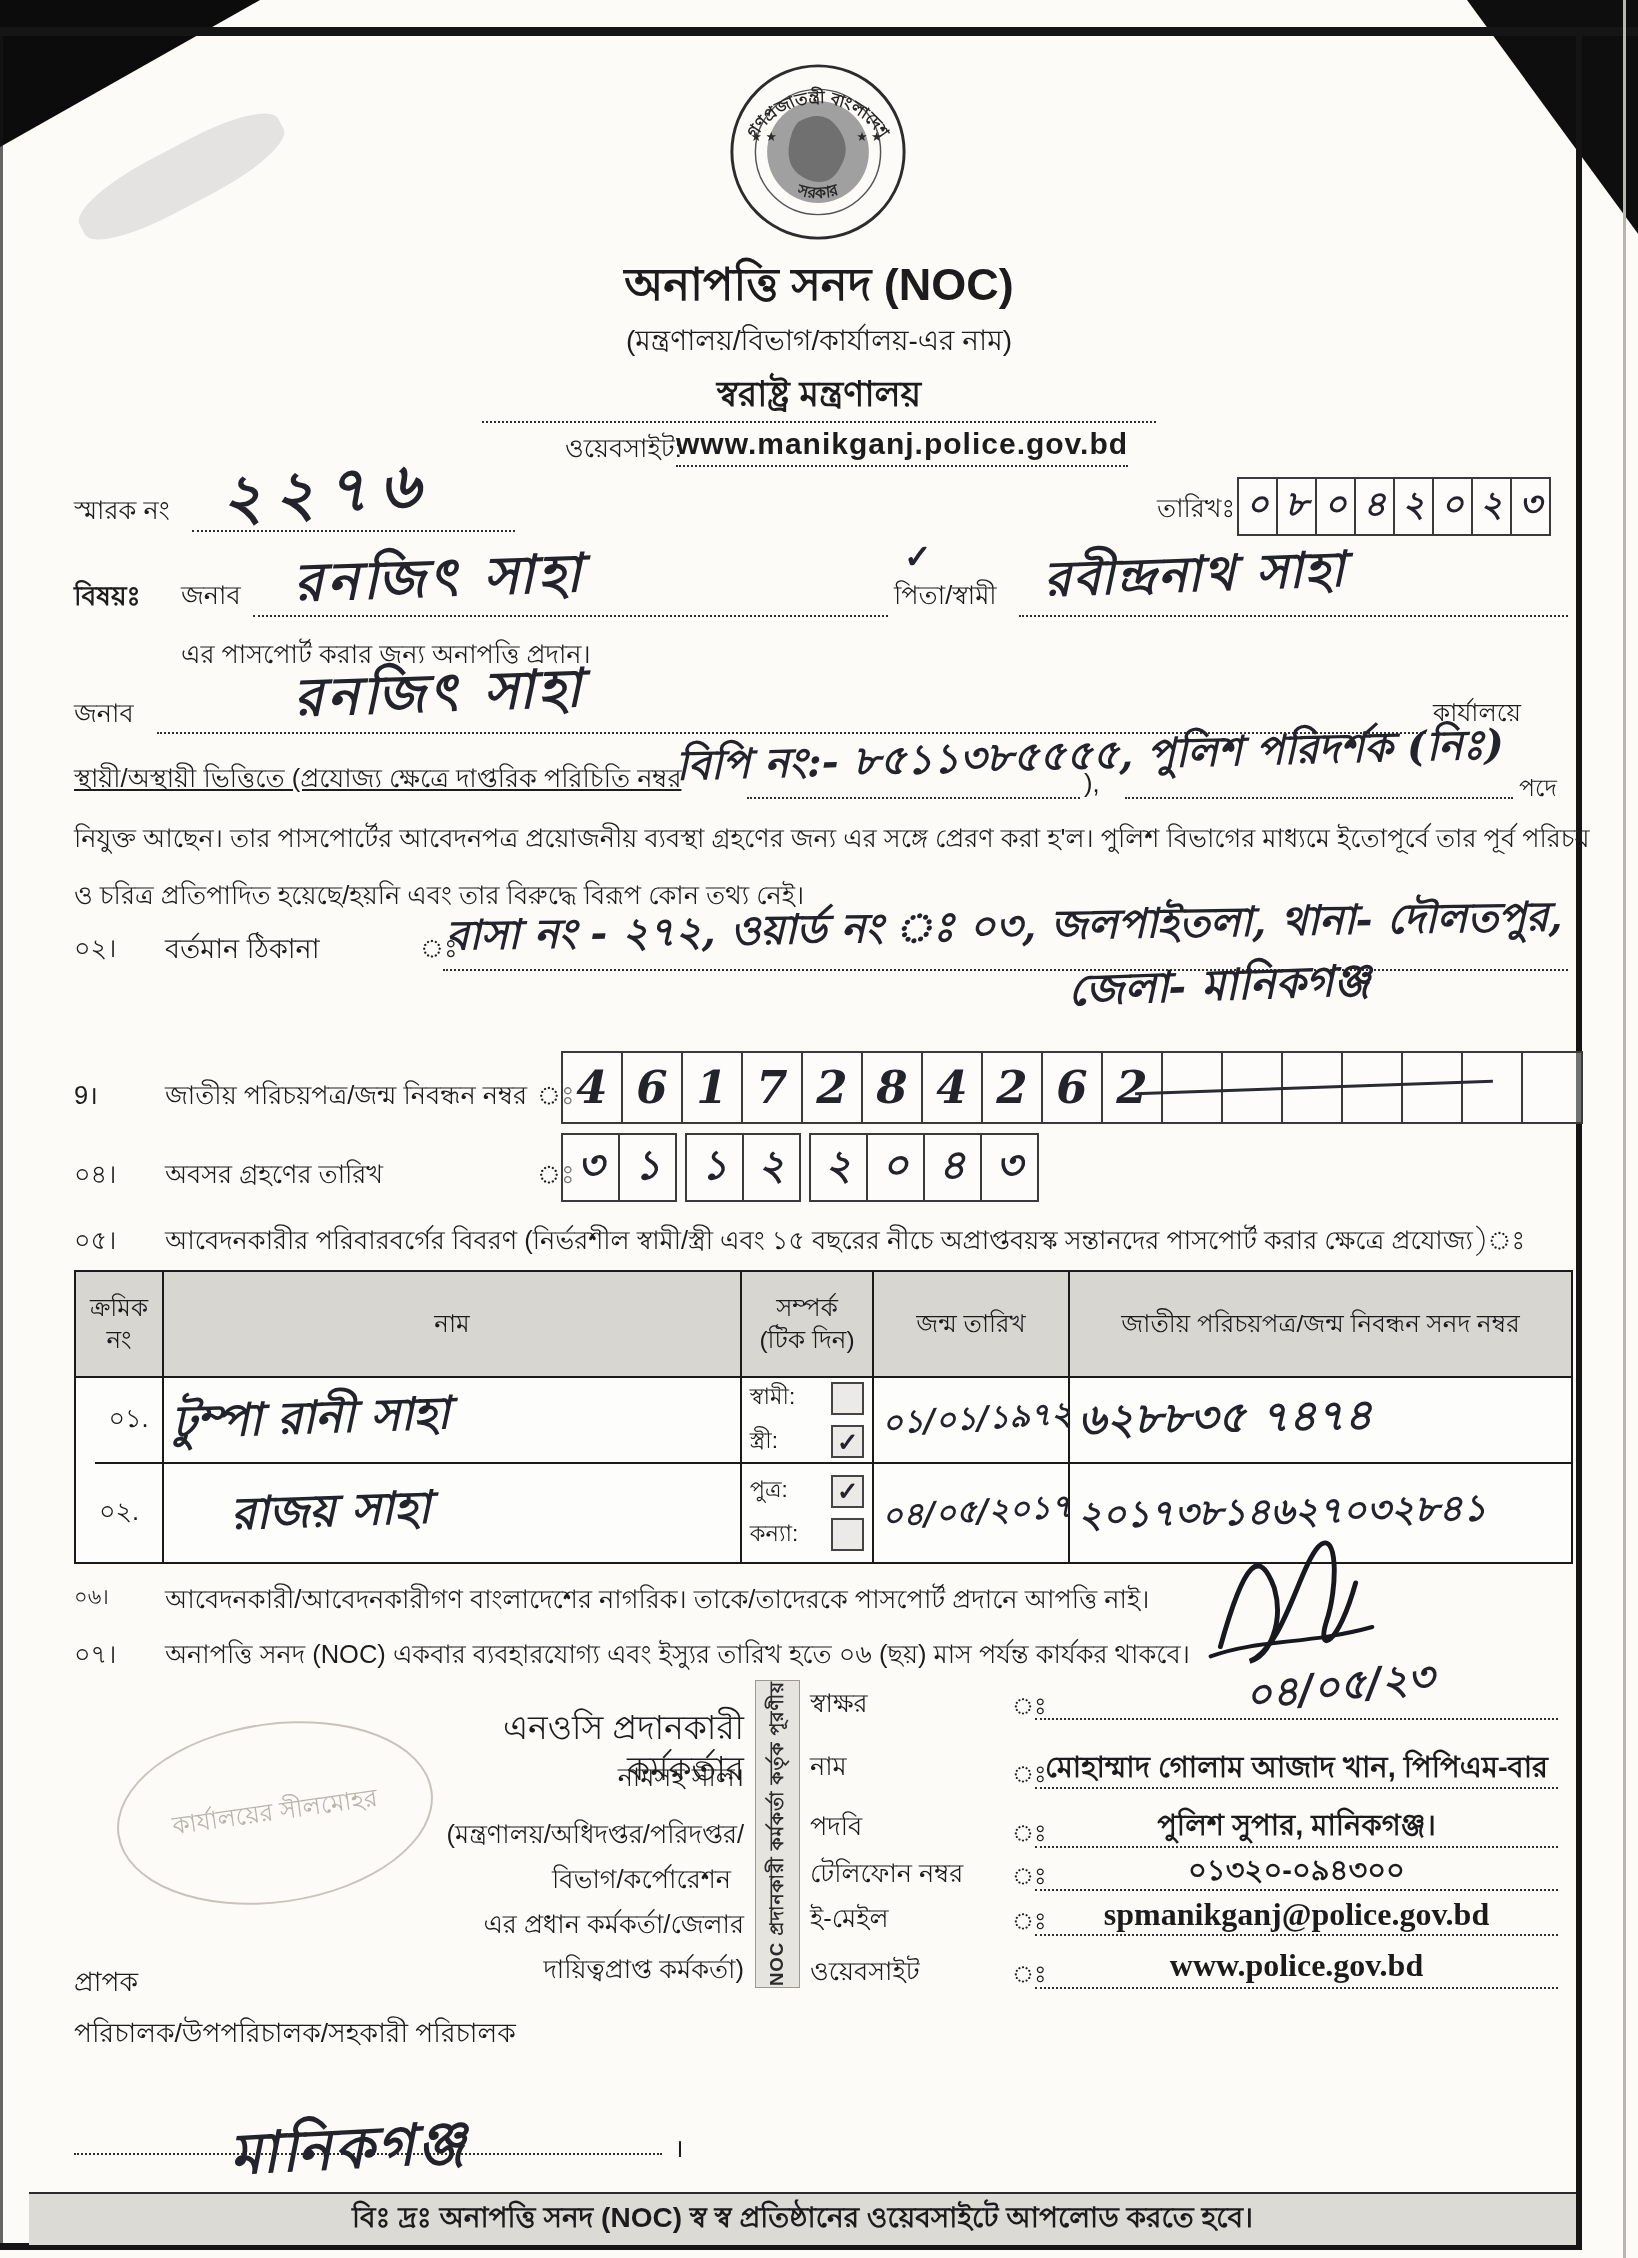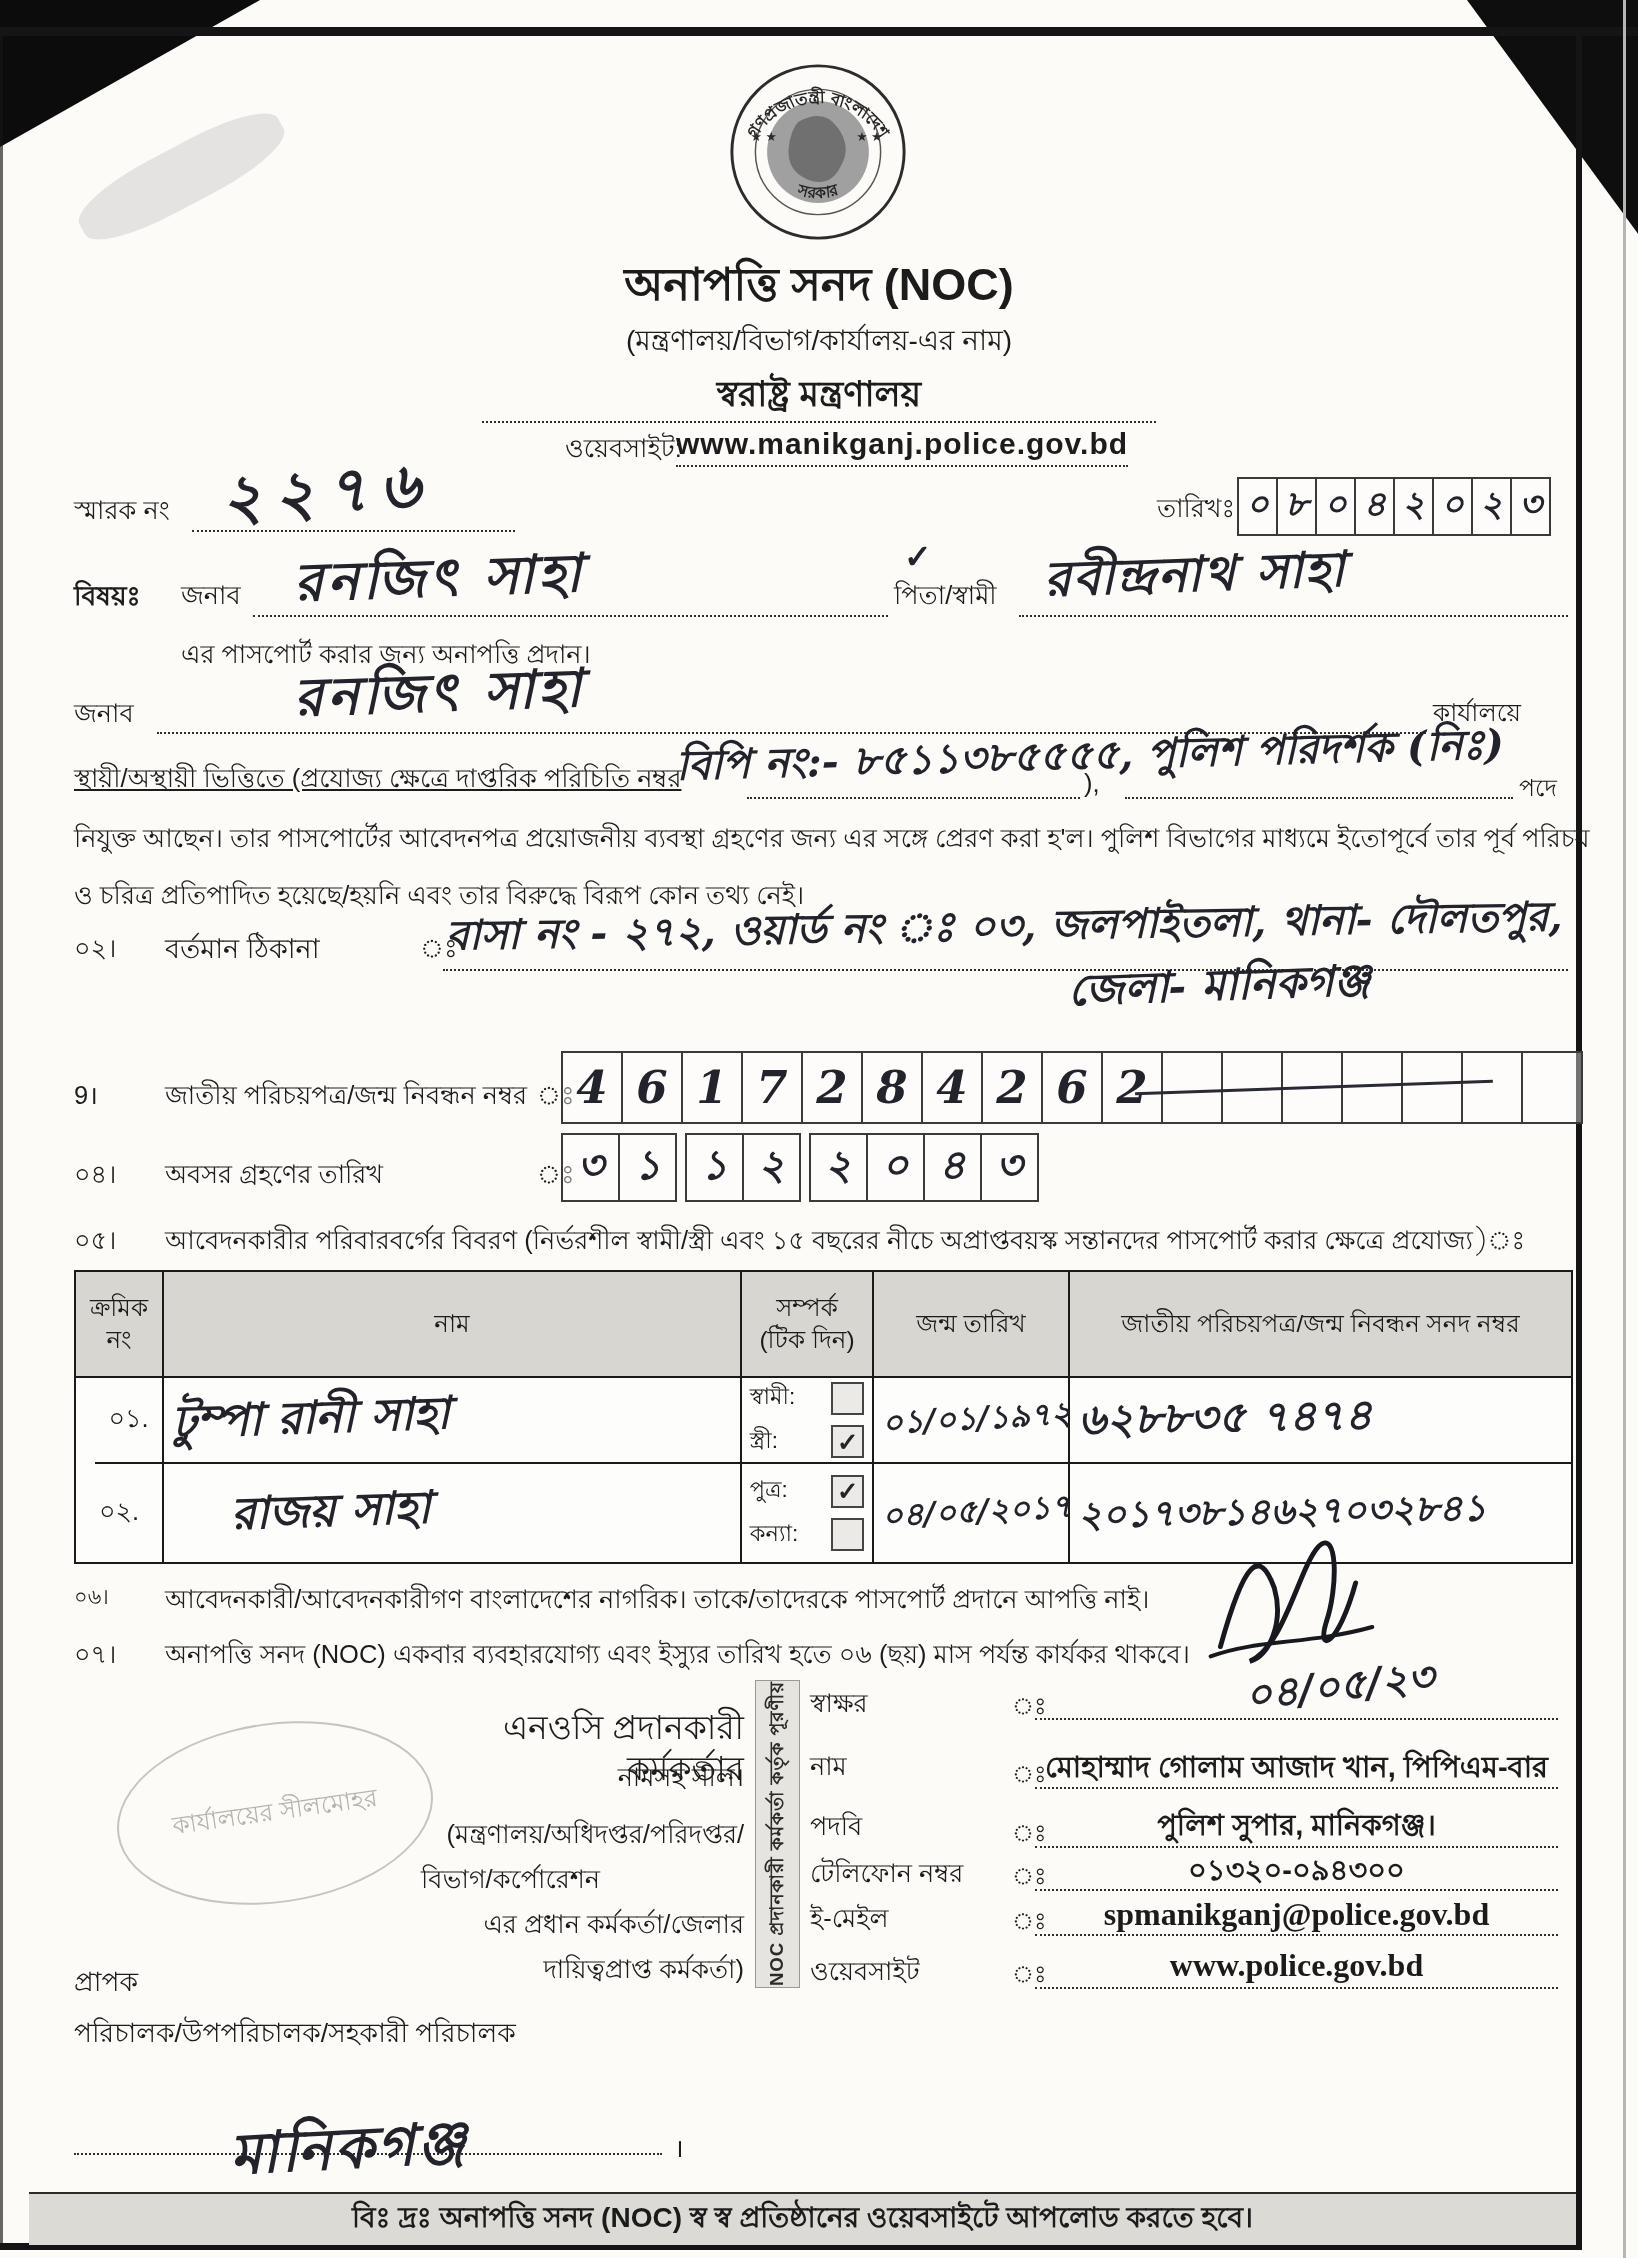--- a/index.html
+++ b/index.html
@@ -312,21 +312,21 @@
   <svg class="abs" style="left:1191px;top:1529px;" width="245" height="147" viewBox="0 0 250 150">
     <path d="M30 120 C 55 30, 70 20, 85 60 C 95 95, 80 130, 60 135 C 95 120, 110 40, 130 18
              C 150 -2, 150 60, 138 95 C 128 128, 150 120, 168 55" fill="none" stroke="#18181f" stroke-width="5" stroke-linecap="round"></path>
     <path d="M20 130 C 70 112, 120 118, 185 100" fill="none" stroke="#18181f" stroke-width="4" stroke-linecap="round"></path>
   </svg>
   <div class="abs hw" style="left:1245px;top:1654px;font-size:41px;transform:rotate(-6deg);">০৪/০৫/২৩</div>
 
   <div class="abs print" style="left:421px;top:1707px;width:323px;text-align:right;font-size:33px;">এনওসি প্রদানকারী কর্মকর্তার</div>
   <div class="abs print" style="left:421px;top:1762px;width:323px;text-align:right;font-size:25.5px;">নামসহ সীল।</div>
   <div class="abs print" style="left:421px;top:1819px;width:323px;text-align:right;font-size:25.5px;">(মন্ত্রণালয়/অধিদপ্তর/পরিদপ্তর/</div>
-  <div class="abs print" style="left:421px;top:1864px;width:323px;font-size:25.5px;">বিভাগ/কর্পোরেশন</div>
+  <div class="abs print" style="left:408px;top:1864px;width:323px;text-align:right;font-size:25.5px;">বিভাগ/কর্পোরেশন</div>
   <div class="abs print" style="left:421px;top:1909px;width:323px;text-align:right;font-size:25.5px;">এর প্রধান কর্মকর্তা/জেলার</div>
   <div class="abs print" style="left:421px;top:1954px;width:323px;text-align:right;font-size:25.5px;">দায়িত্বপ্রাপ্ত কর্মকর্তা)</div>
 
   <div class="abs vstrip" style="left:755px;top:1680px;width:43px;height:306px;">
     <span class="vtext">NOC প্রদানকারী কর্মকর্তা কর্তৃক পূরণীয়</span>
   </div>
 
   <div class="abs stamp" style="left:116px;top:1723px;width:314px;height:176px;">
     <span>কার্যালয়ের সীলমোহর</span>
   </div>

